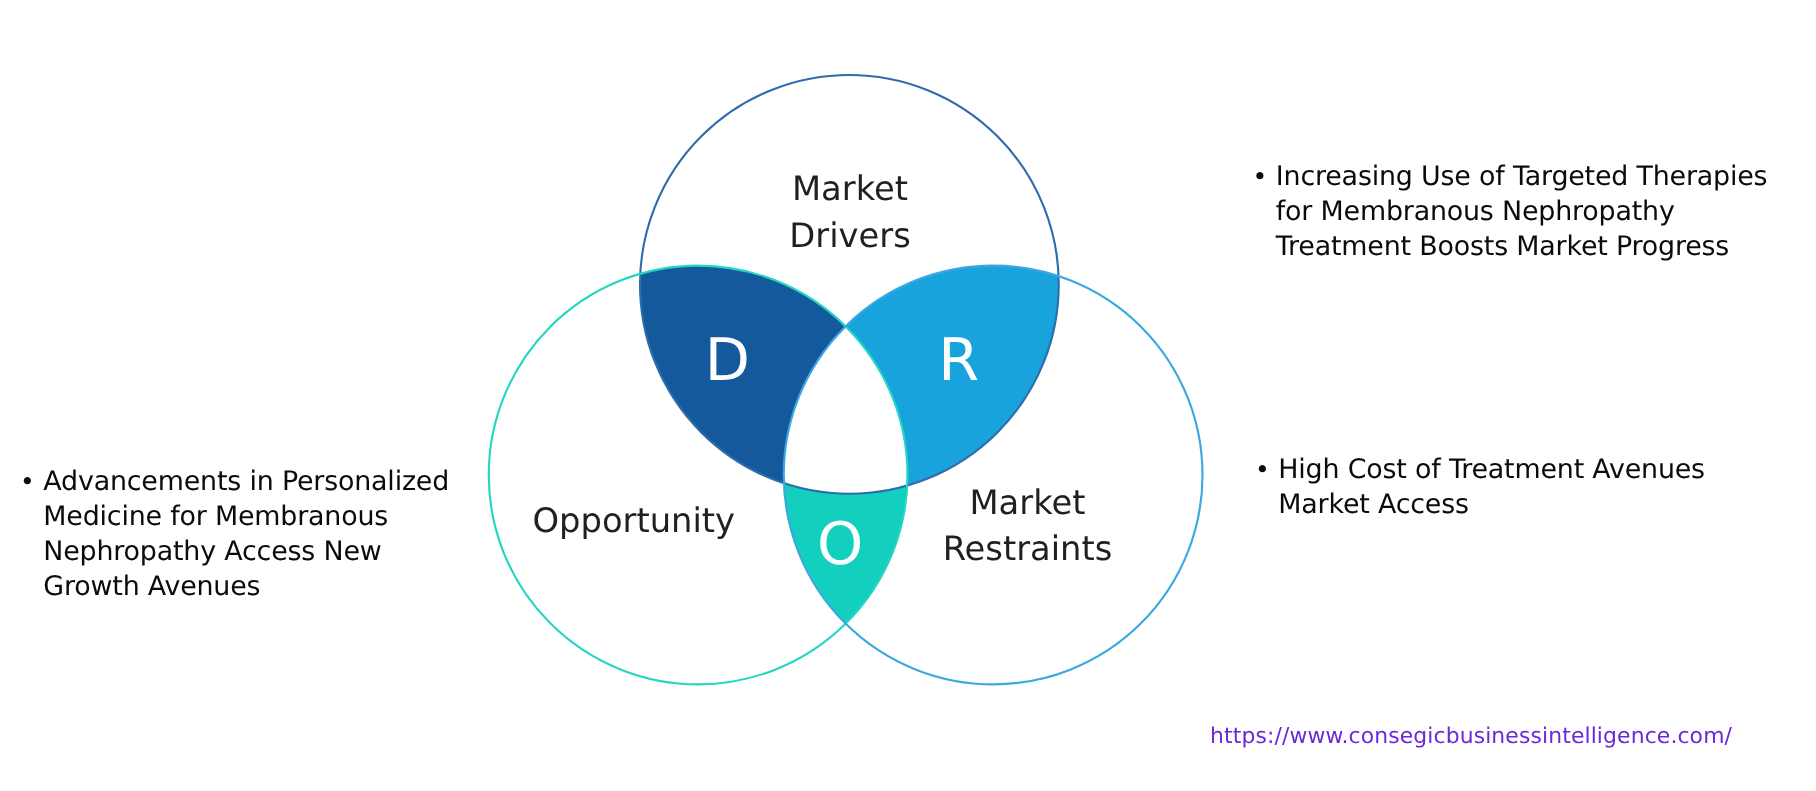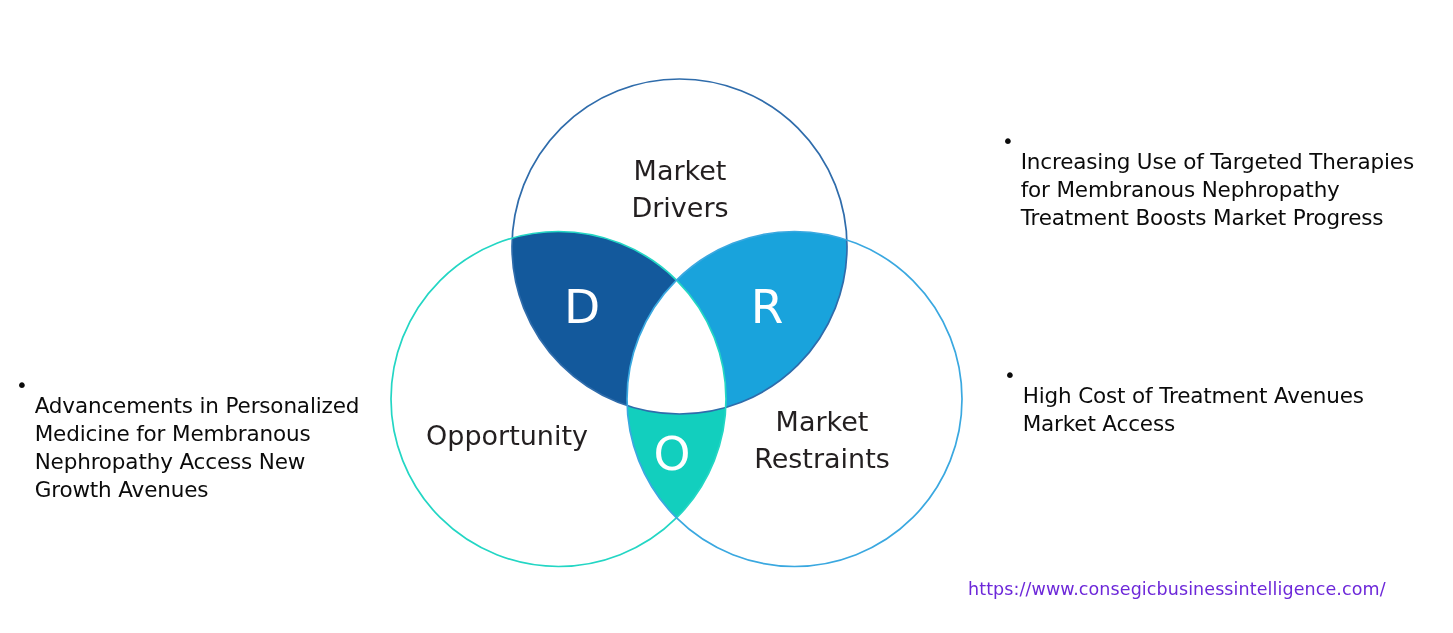--- a/index.html
+++ b/index.html
@@ -22,21 +22,21 @@
     left: 0;
     top: 0;
     width: 1453px;
     height: 633px;
   }
 
   
   #venn-diagram {
     position: absolute;
     left: 370px;
-    top: 61px;
+    top: 42px;
     width: 610px;
     height: 545px;
   }
   #venn-diagram svg {
     display: block;
     width: 610px;
     height: 545px;
     overflow: visible;
   }
 
@@ -67,21 +67,20 @@
   }
   .callout .bullet-dot {
     flex: 0 0 auto;
     font-size: 20px;
     line-height: 1.30;
     margin-right: 7px;
     color: #0b0b0b;
   }
   .callout .callout-text {
     flex: 1 1 auto;
-    margin-top: 20px;
   }
 
   #callout-driver {
     left: 1002px;
     top: 128px;
     width: 432px;
   }
   #callout-restraint {
     left: 1004px;
     top: 362px;

